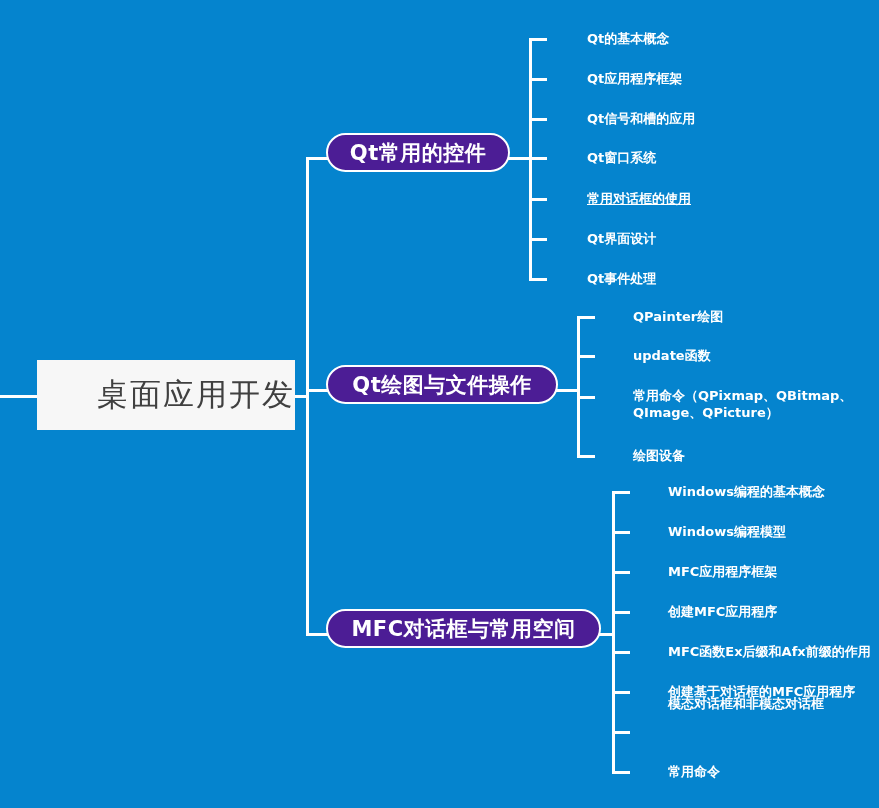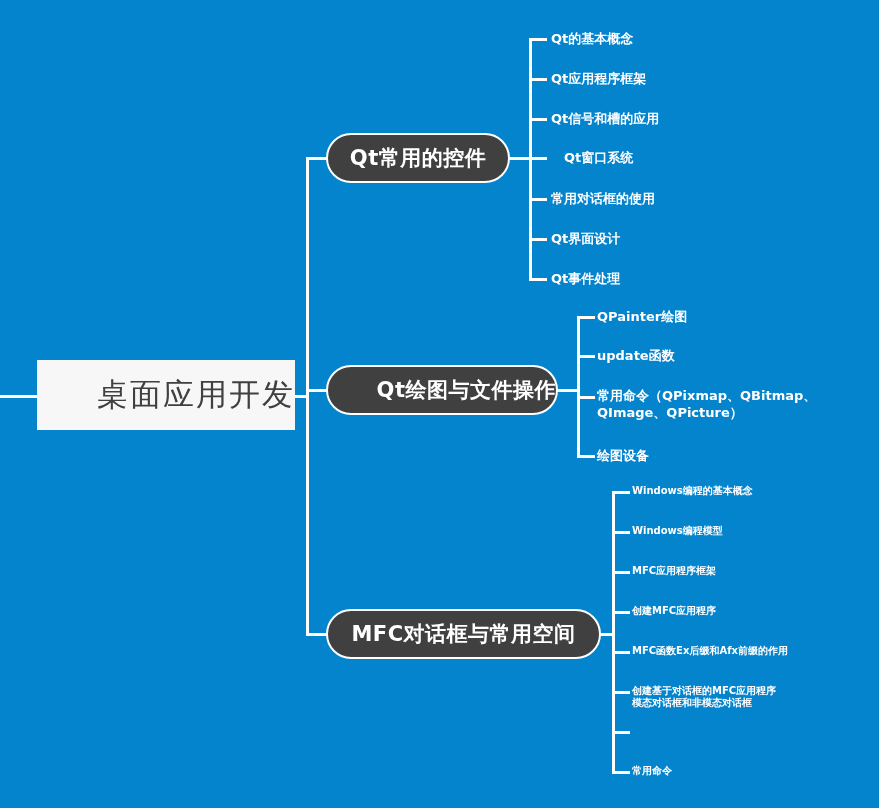--- a/index.html
+++ b/index.html
@@ -72,26 +72,26 @@
     width: 22px;
     height: 3px;
     background: #ffffff;
   }
 
   
   .branch-node {
     position: absolute;
     border: 2px solid #ffffff;
     border-radius: 40px;
-    background: #404040;
+    background: #4c1d95;
     display: flex;
     align-items: center;
     justify-content: center;
     box-sizing: border-box;
-    height: 50px;
+    height: 39px;
   }
   .branch-label {
     color: #ffffff;
     font-size: 21px;
     font-weight: 700;
     white-space: nowrap;
     letter-spacing: 0.5px;
   }
 
   
@@ -111,24 +111,25 @@
     height: 3px;
     background: #ffffff;
   }
 
   
   .leaf {
     position: absolute;
     color: #ffffff;
     font-weight: 700;
     line-height: 1.3;
+    margin-left: 36px;
   }
   .leaf-g1 { font-size: 13px; }
   .leaf-g2 { font-size: 13px; }
-  .leaf-g3 { font-size: 10px; }
+  .leaf-g3 { font-size: 13px; }
 </style>
 </head>
 <body>
 
 <div id="mindmap">
 
   <div class="root-stem"></div>
   <div class="root-node">
     <span class="root-label">桌面应用开发</span>
   </div>
@@ -149,26 +150,26 @@
   <div class="leaf-arm" style="left:529px; top:78px;"></div>
   <div class="leaf-arm" style="left:529px; top:118px;"></div>
   <div class="leaf-arm" style="left:529px; top:157px;"></div>
   <div class="leaf-arm" style="left:529px; top:198px;"></div>
   <div class="leaf-arm" style="left:529px; top:238px;"></div>
   <div class="leaf-arm" style="left:529px; top:278px;"></div>
 
   <div class="leaf leaf-g1" style="left:551px; top:31px;">Qt的基本概念</div>
   <div class="leaf leaf-g1" style="left:551px; top:71px;">Qt应用程序框架</div>
   <div class="leaf leaf-g1" style="left:551px; top:111px;">Qt信号和槽的应用</div>
-  <div class="leaf leaf-g1" style="left:564px; top:150px;">Qt窗口系统</div>
-  <div class="leaf leaf-g1" style="left:551px; top:191px;">常用对话框的使用</div>
+  <div class="leaf leaf-g1" style="left:551px; top:150px;">Qt窗口系统</div>
+  <div class="leaf leaf-g1" style="left:551px; top:191px;text-decoration:underline;">常用对话框的使用</div>
   <div class="leaf leaf-g1" style="left:551px; top:231px;">Qt界面设计</div>
   <div class="leaf leaf-g1" style="left:551px; top:271px;text-align:center;">Qt事件处理</div>
 
-  <div class="branch-node" style="left:326px; top:365px; width:232px;justify-content:flex-end;">
+  <div class="branch-node" style="left:326px; top:365px; width:232px;">
     <span class="branch-label">Qt绘图与文件操作</span>
   </div>
   <div class="group-stub" style="left:556px; top:389px; width:24px;"></div>
   <div class="group-spine" style="left:577px; top:316px; height:141px;"></div>
 
   <div class="leaf-arm" style="left:577px; top:316px;"></div>
   <div class="leaf-arm" style="left:577px; top:355px;"></div>
   <div class="leaf-arm" style="left:577px; top:396px;"></div>
   <div class="leaf-arm" style="left:577px; top:455px;"></div>
 

